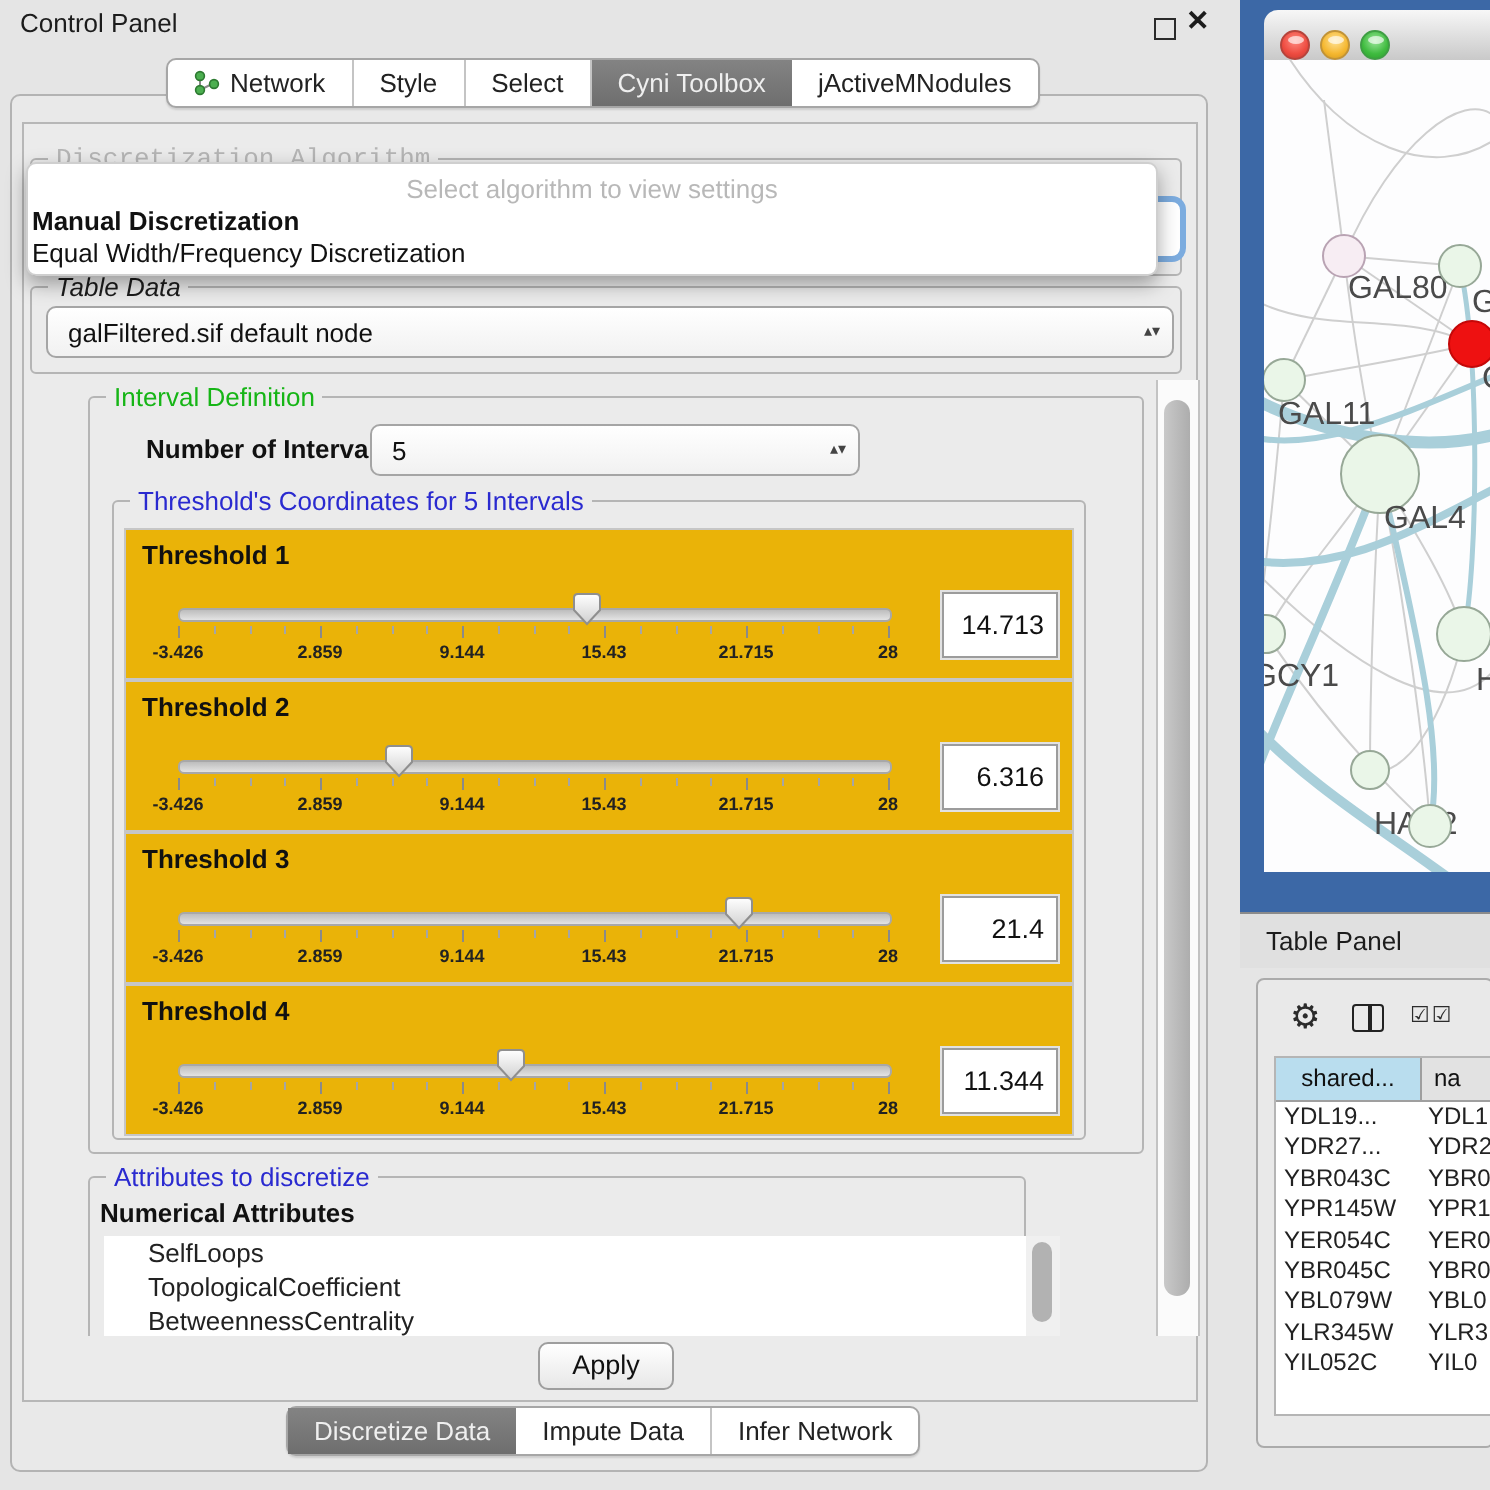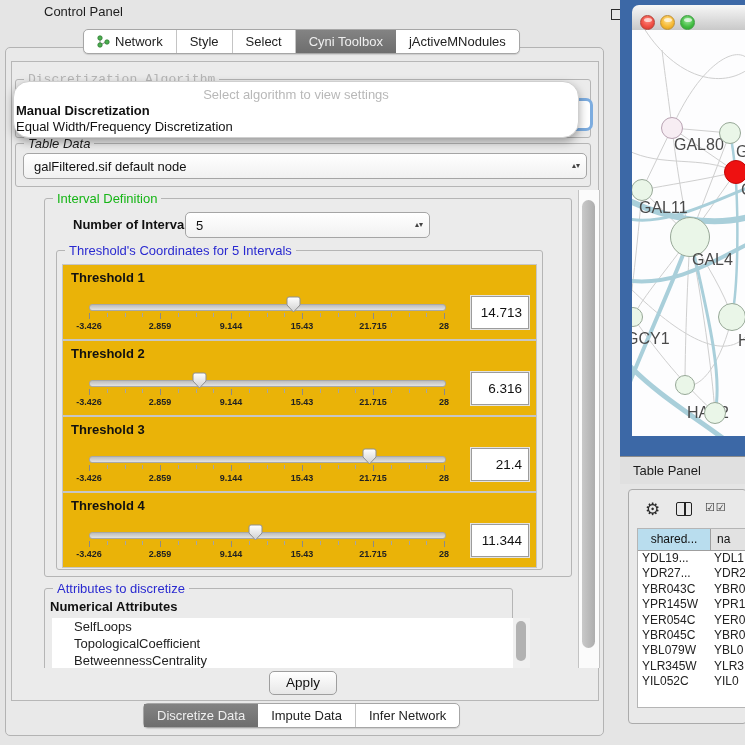--- a/index.html
+++ b/index.html
@@ -2,21 +2,21 @@
 <html><head>
 <meta charset="utf-8">
 <style>
   html,body{margin:0;padding:0;}
   body{font-family:"Liberation Sans",sans-serif;background:#e5e5e5;}
   #stage{position:relative;width:745px;height:745px;background:#e5e5e5;overflow:hidden;
          font-family:"Liberation Sans",sans-serif;color:#222;}
   .abs{position:absolute;}
 
   
-  #cp-titlebar{left:0;top:0;width:668px;height:24px;margin-left:34px;}
+  #cp-titlebar{left:0;top:0;width:668px;height:24px;}
   #cp-title{left:10px;top:4px;font-size:13px;color:#1c1c1c;}
   #float-icon{left:577px;top:9px;width:9px;height:9px;border:1.5px solid #2b2b2b;background:transparent;}
   #close-icon{left:593px;top:2px;font-size:14px;font-weight:bold;color:#1c1c1c;}
 
   #outer-panel{left:5px;top:47px;width:597px;height:687px;background:#e9e9e9;
                border:1px solid #b3b3b3;border-radius:5px;}
   #inner-panel{left:11px;top:61px;width:586px;height:638px;background:#ebebeb;
                border:1px solid #b7b7b7;}
 
   
@@ -42,21 +42,21 @@
   .glabel-dark{color:#1c1c1c;font-style:italic;}
 
   
   .combo{background:linear-gradient(#ffffff,#f1f1f1);border:1px solid #a5a5a5;border-radius:5px;
          font-size:13px;color:#111;display:flex;align-items:center;}
   .combo-text{padding-left:10px;flex:1;}
   .combo-arrows{width:20px;text-align:center;font-size:8px;line-height:8px;color:#444;}
 
   
   #algo-popup{left:13px;top:81px;width:564px;height:55px;background:#fff;border:1px solid #cfcfcf;
-              border-radius:16px;box-shadow:0 4px 10px rgba(0,0,0,.35);z-index:20;}
+              border-radius:5px;box-shadow:0 4px 10px rgba(0,0,0,.35);z-index:20;}
   #algo-hint{top:5px;left:0;width:100%;text-align:center;font-size:13px;color:#b8b8b8;}
   #algo-opt1{top:21px;left:2px;font-size:13px;font-weight:bold;color:#111;}
   #algo-opt2{top:37px;left:2px;font-size:13px;color:#111;}
   #hidden-combo{left:368px;top:98px;width:219px;height:27px;background:#fff;border:3px solid #7cacdf;
                 border-radius:7px;z-index:10;}
 
   
   #viewport{left:12px;top:190px;width:565px;height:478px;overflow:hidden;background:#ebebeb;}
   #main-vscroll{left:578px;top:190px;width:20px;height:478px;background:#fbfbfb;
                 border-left:1px solid #c3c3c3;border-right:1px solid #c3c3c3;}

